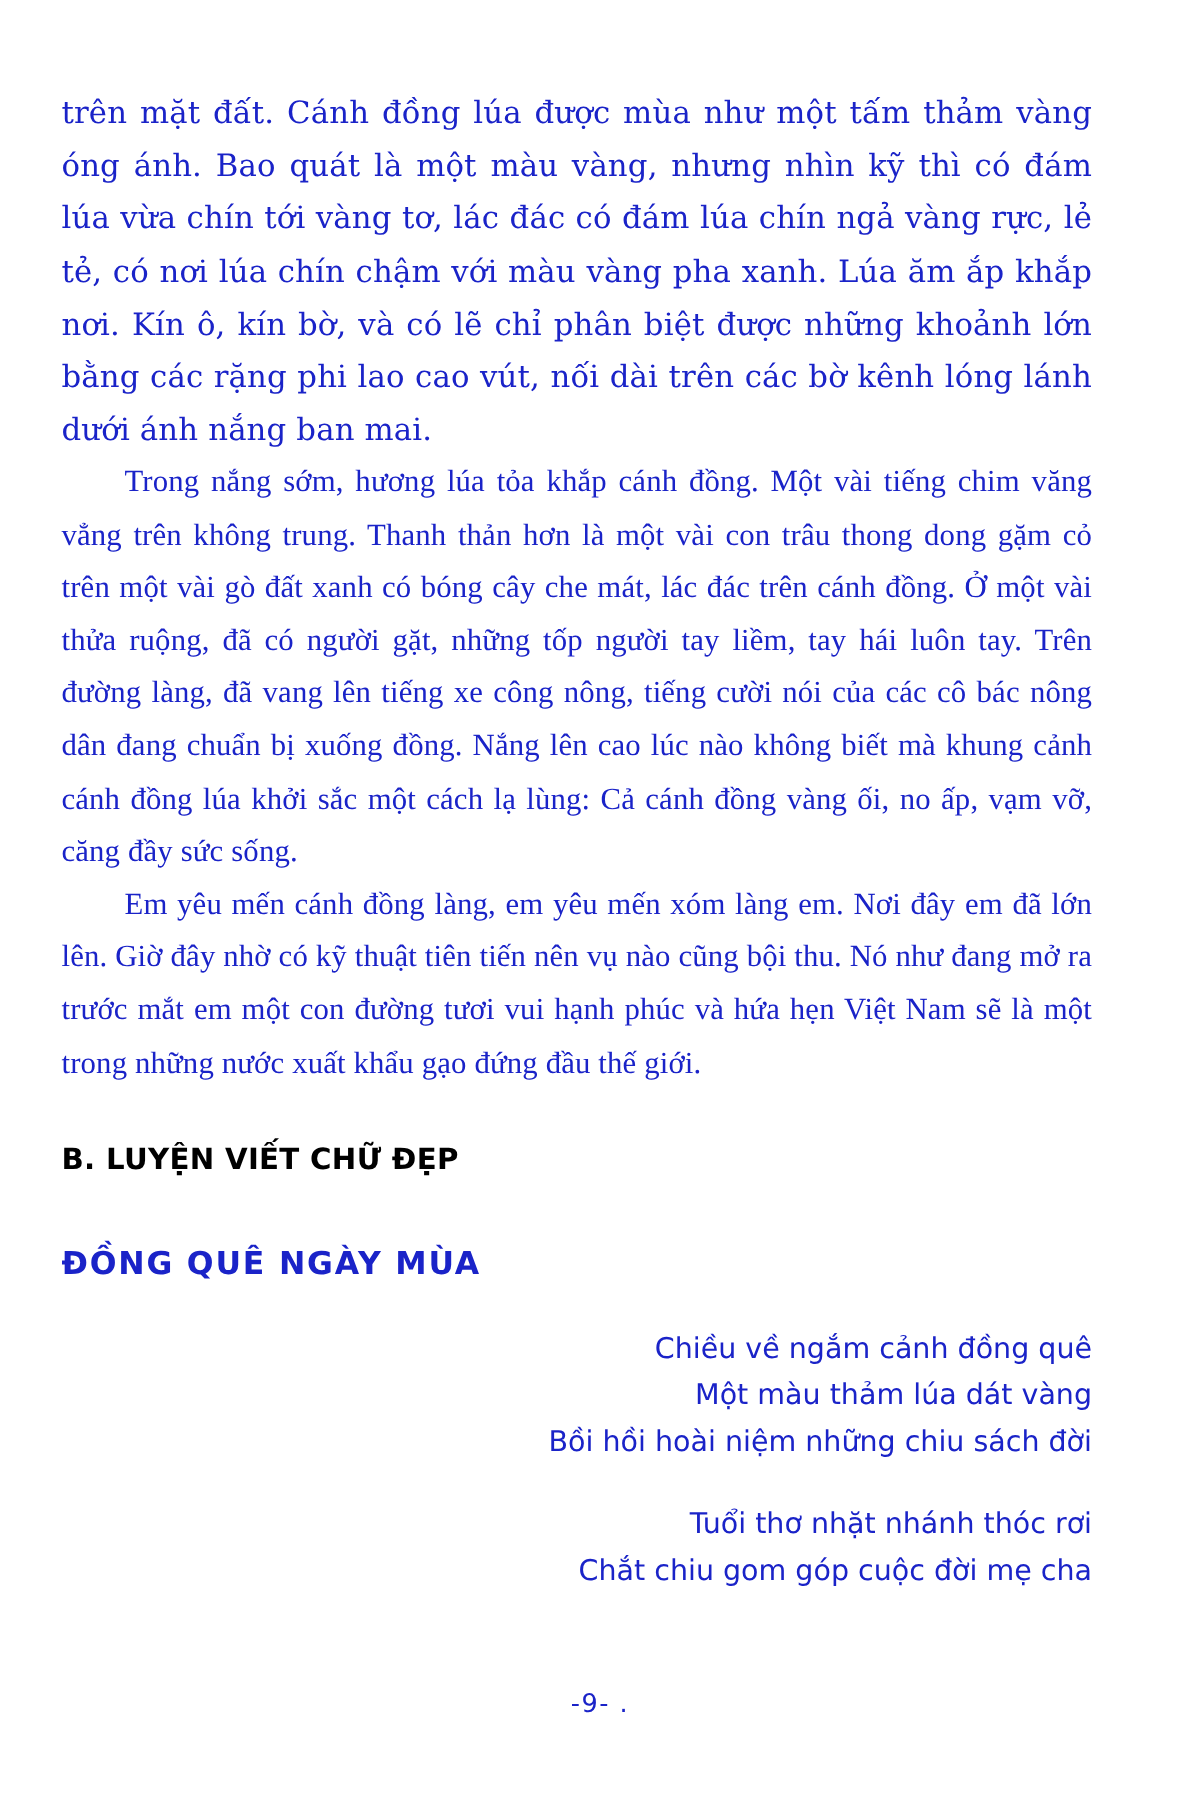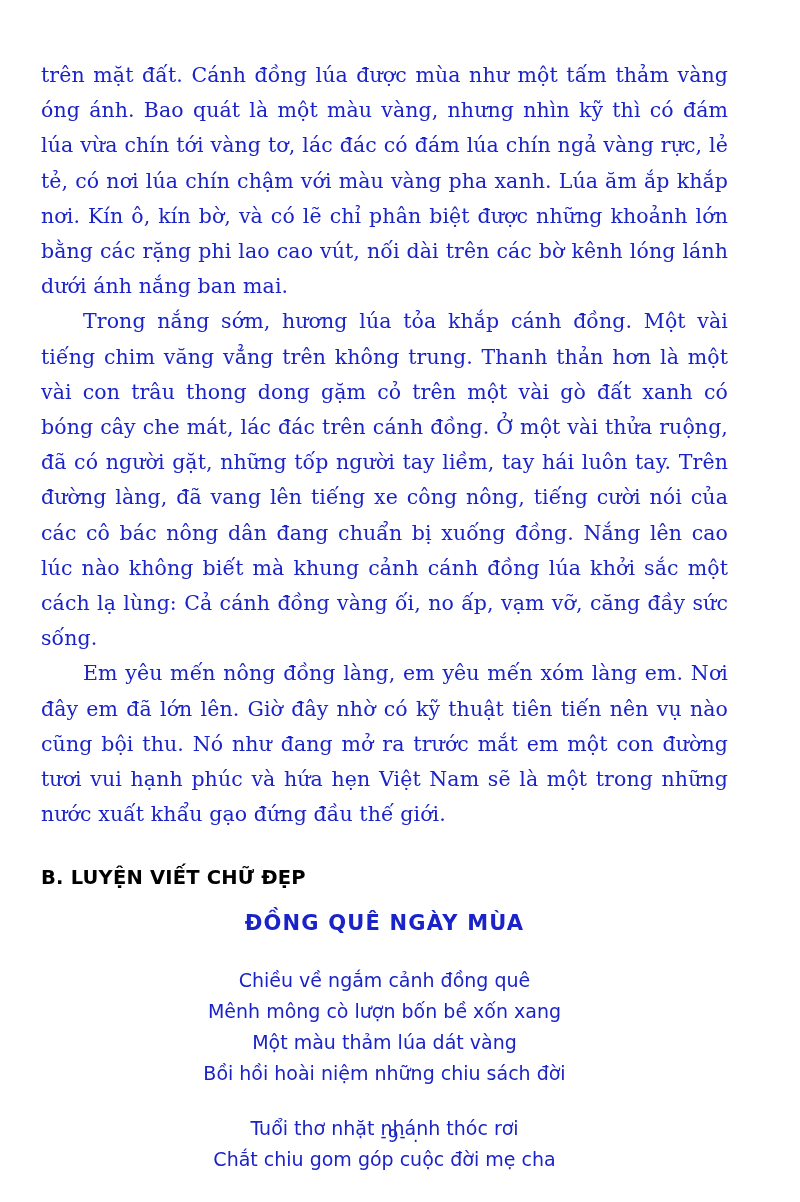--- a/index.html
+++ b/index.html
@@ -28,48 +28,49 @@
     color: #1a23c8;
     text-align: justify;
     text-justify: inter-word;
     letter-spacing: 0.1px;
   }
   .para {
     margin: 0;
   }
   .para.indent {
     text-indent: 42px;
+    font-family: Liberation Serif, serif;
   }
   .section-heading {
     margin: 34px 0 0 0;
     font-family: "DejaVu Sans", sans-serif;
     font-weight: bold;
     font-size: 19.5px;
     color: #000000;
     letter-spacing: 0.2px;
   }
   .poem-title {
-    margin: 22px 0 0 0;
-    text-align: center;
+    margin: 46px 0 0 0;
     font-family: "DejaVu Sans", sans-serif;
     font-weight: bold;
     font-size: 21px;
     letter-spacing: 1.2px;
     color: #1a23c8;
   }
   .poem {
     margin: 30px 0 0 0;
     text-align: center;
     font-family: "DejaVu Sans", sans-serif;
     font-size: 19px;
     line-height: 31px;
     color: #1a23c8;
   }
   .poem .stanza {
     margin: 0 0 24px 0;
+    text-align: right;
   }
   .poem .stanza:last-child {
     margin-bottom: 2px;
   }
   .poem .line {
     display: block;
     white-space: pre;
   }
   .page-number {
     position: absolute;
@@ -84,31 +85,30 @@
   }
 </style>
 </head>
 <body>
 
 <div class="page">
 
   <div class="body-text">
     <p class="para">trên mặt đất. Cánh đồng lúa được mùa như một tấm thảm vàng óng ánh. Bao quát là một màu vàng, nhưng nhìn kỹ thì có đám lúa vừa chín tới vàng tơ, lác đác có đám lúa chín ngả vàng rực, lẻ tẻ, có nơi lúa chín chậm với màu vàng pha xanh. Lúa ăm ắp khắp nơi. Kín ô, kín bờ, và có lẽ chỉ phân biệt được những khoảnh lớn bằng các rặng phi lao cao vút, nối dài trên các bờ kênh lóng lánh dưới ánh nắng ban mai.</p>
     <p class="para indent">Trong nắng sớm, hương lúa tỏa khắp cánh đồng. Một vài tiếng chim văng vẳng trên không trung. Thanh thản hơn là một vài con trâu thong dong gặm cỏ trên một vài gò đất xanh có bóng cây che mát, lác đác trên cánh đồng. Ở một vài thửa ruộng, đã có người gặt, những tốp người tay liềm, tay hái luôn tay. Trên đường làng, đã vang lên tiếng xe công nông, tiếng cười nói của các cô bác nông dân đang chuẩn bị xuống đồng. Nắng lên cao lúc nào không biết mà khung cảnh cánh đồng lúa khởi sắc một cách lạ lùng: Cả cánh đồng vàng ối, no ấp, vạm vỡ, căng đầy sức sống.</p>
-    <p class="para indent">Em yêu mến nông đồng làng, em yêu mến xóm làng em. Nơi đây em đã lớn lên. Giờ đây nhờ có kỹ thuật tiên tiến nên vụ nào cũng bội thu. Nó như đang mở ra trước mắt em một con đường tươi vui hạnh phúc và hứa hẹn Việt Nam sẽ là một trong những nước xuất khẩu gạo đứng đầu thế giới.</p>
+    <p class="para indent">Em yêu mến cánh đồng làng, em yêu mến xóm làng em. Nơi đây em đã lớn lên. Giờ đây nhờ có kỹ thuật tiên tiến nên vụ nào cũng bội thu. Nó như đang mở ra trước mắt em một con đường tươi vui hạnh phúc và hứa hẹn Việt Nam sẽ là một trong những nước xuất khẩu gạo đứng đầu thế giới.</p>
   </div>
 
   <h2 class="section-heading">B. LUYỆN VIẾT CHỮ ĐẸP</h2>
 
   <h3 class="poem-title">ĐỒNG QUÊ NGÀY MÙA</h3>
 
   <div class="poem">
     <div class="stanza">
       <span class="line">Chiều về ngắm cảnh đồng quê</span>
-      <span class="line">Mênh mông cò lượn bốn bề xốn xang</span>
       <span class="line">Một màu thảm lúa dát vàng</span>
       <span class="line">Bồi hồi hoài niệm những chiu sách đời</span>
     </div>
     <div class="stanza">
       <span class="line">Tuổi thơ nhặt nhánh thóc rơi</span>
       <span class="line">Chắt chiu gom góp cuộc đời mẹ cha</span>
     </div>
   </div>
 
   <div class="page-number">-9- .</div>

